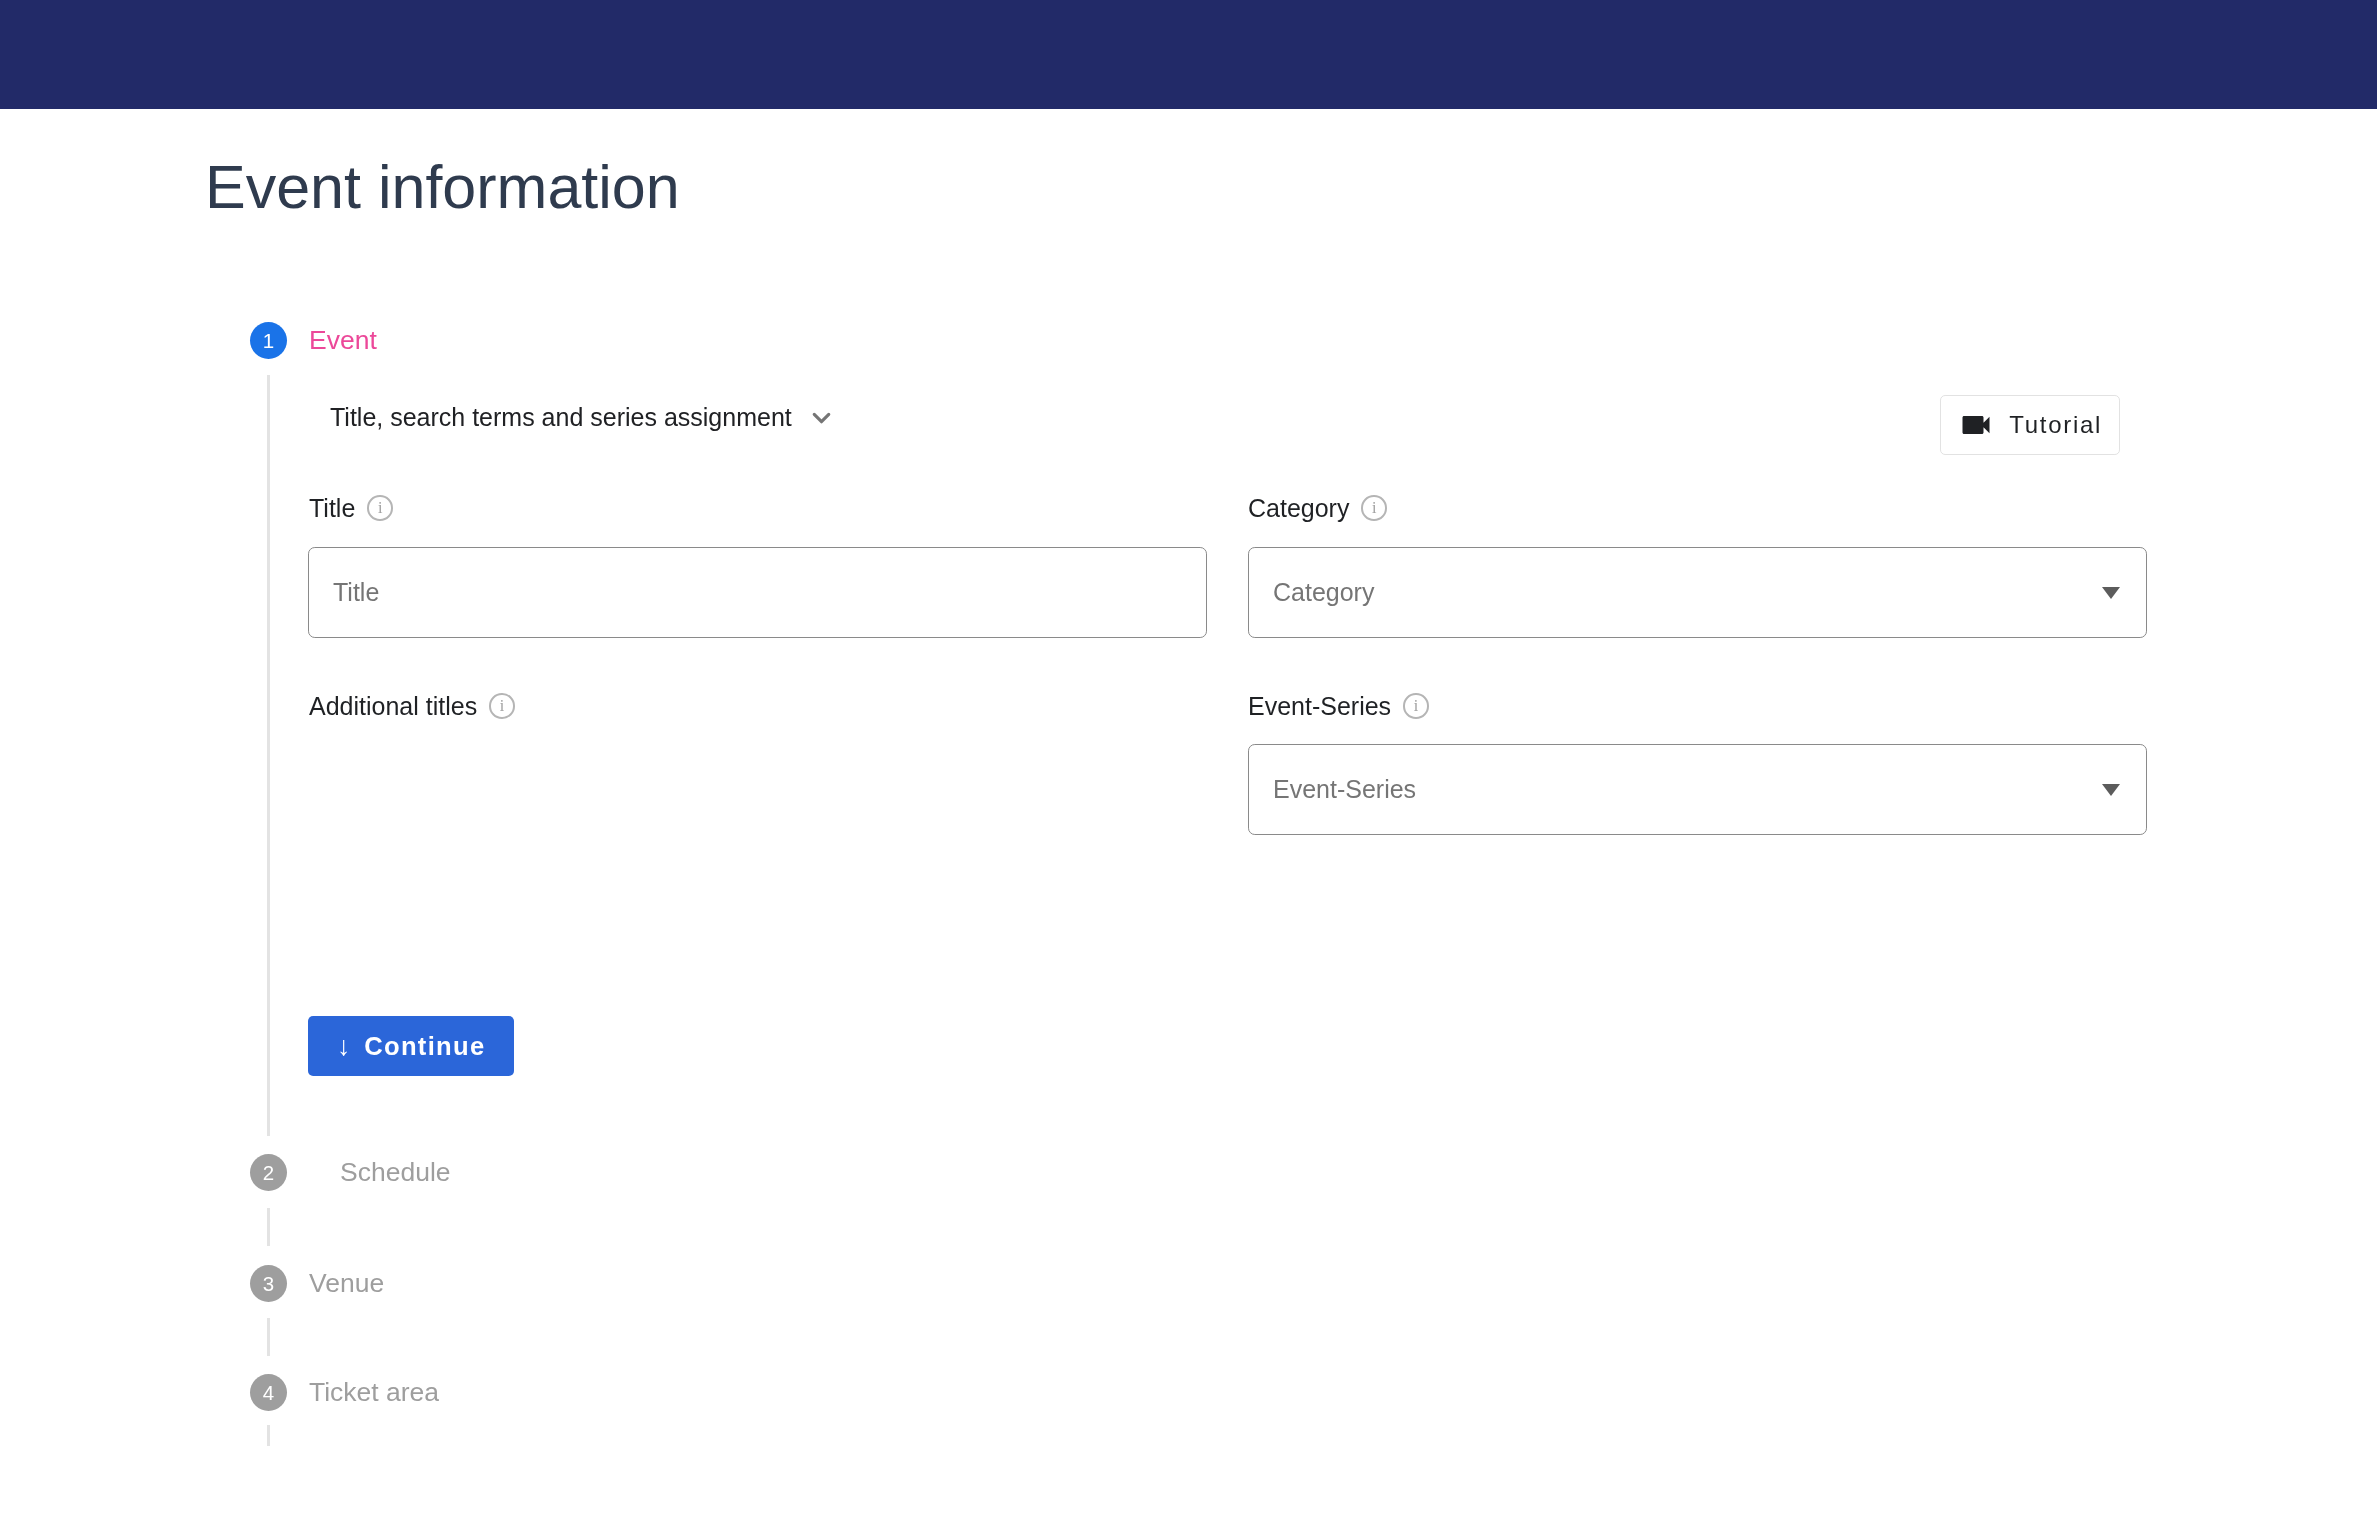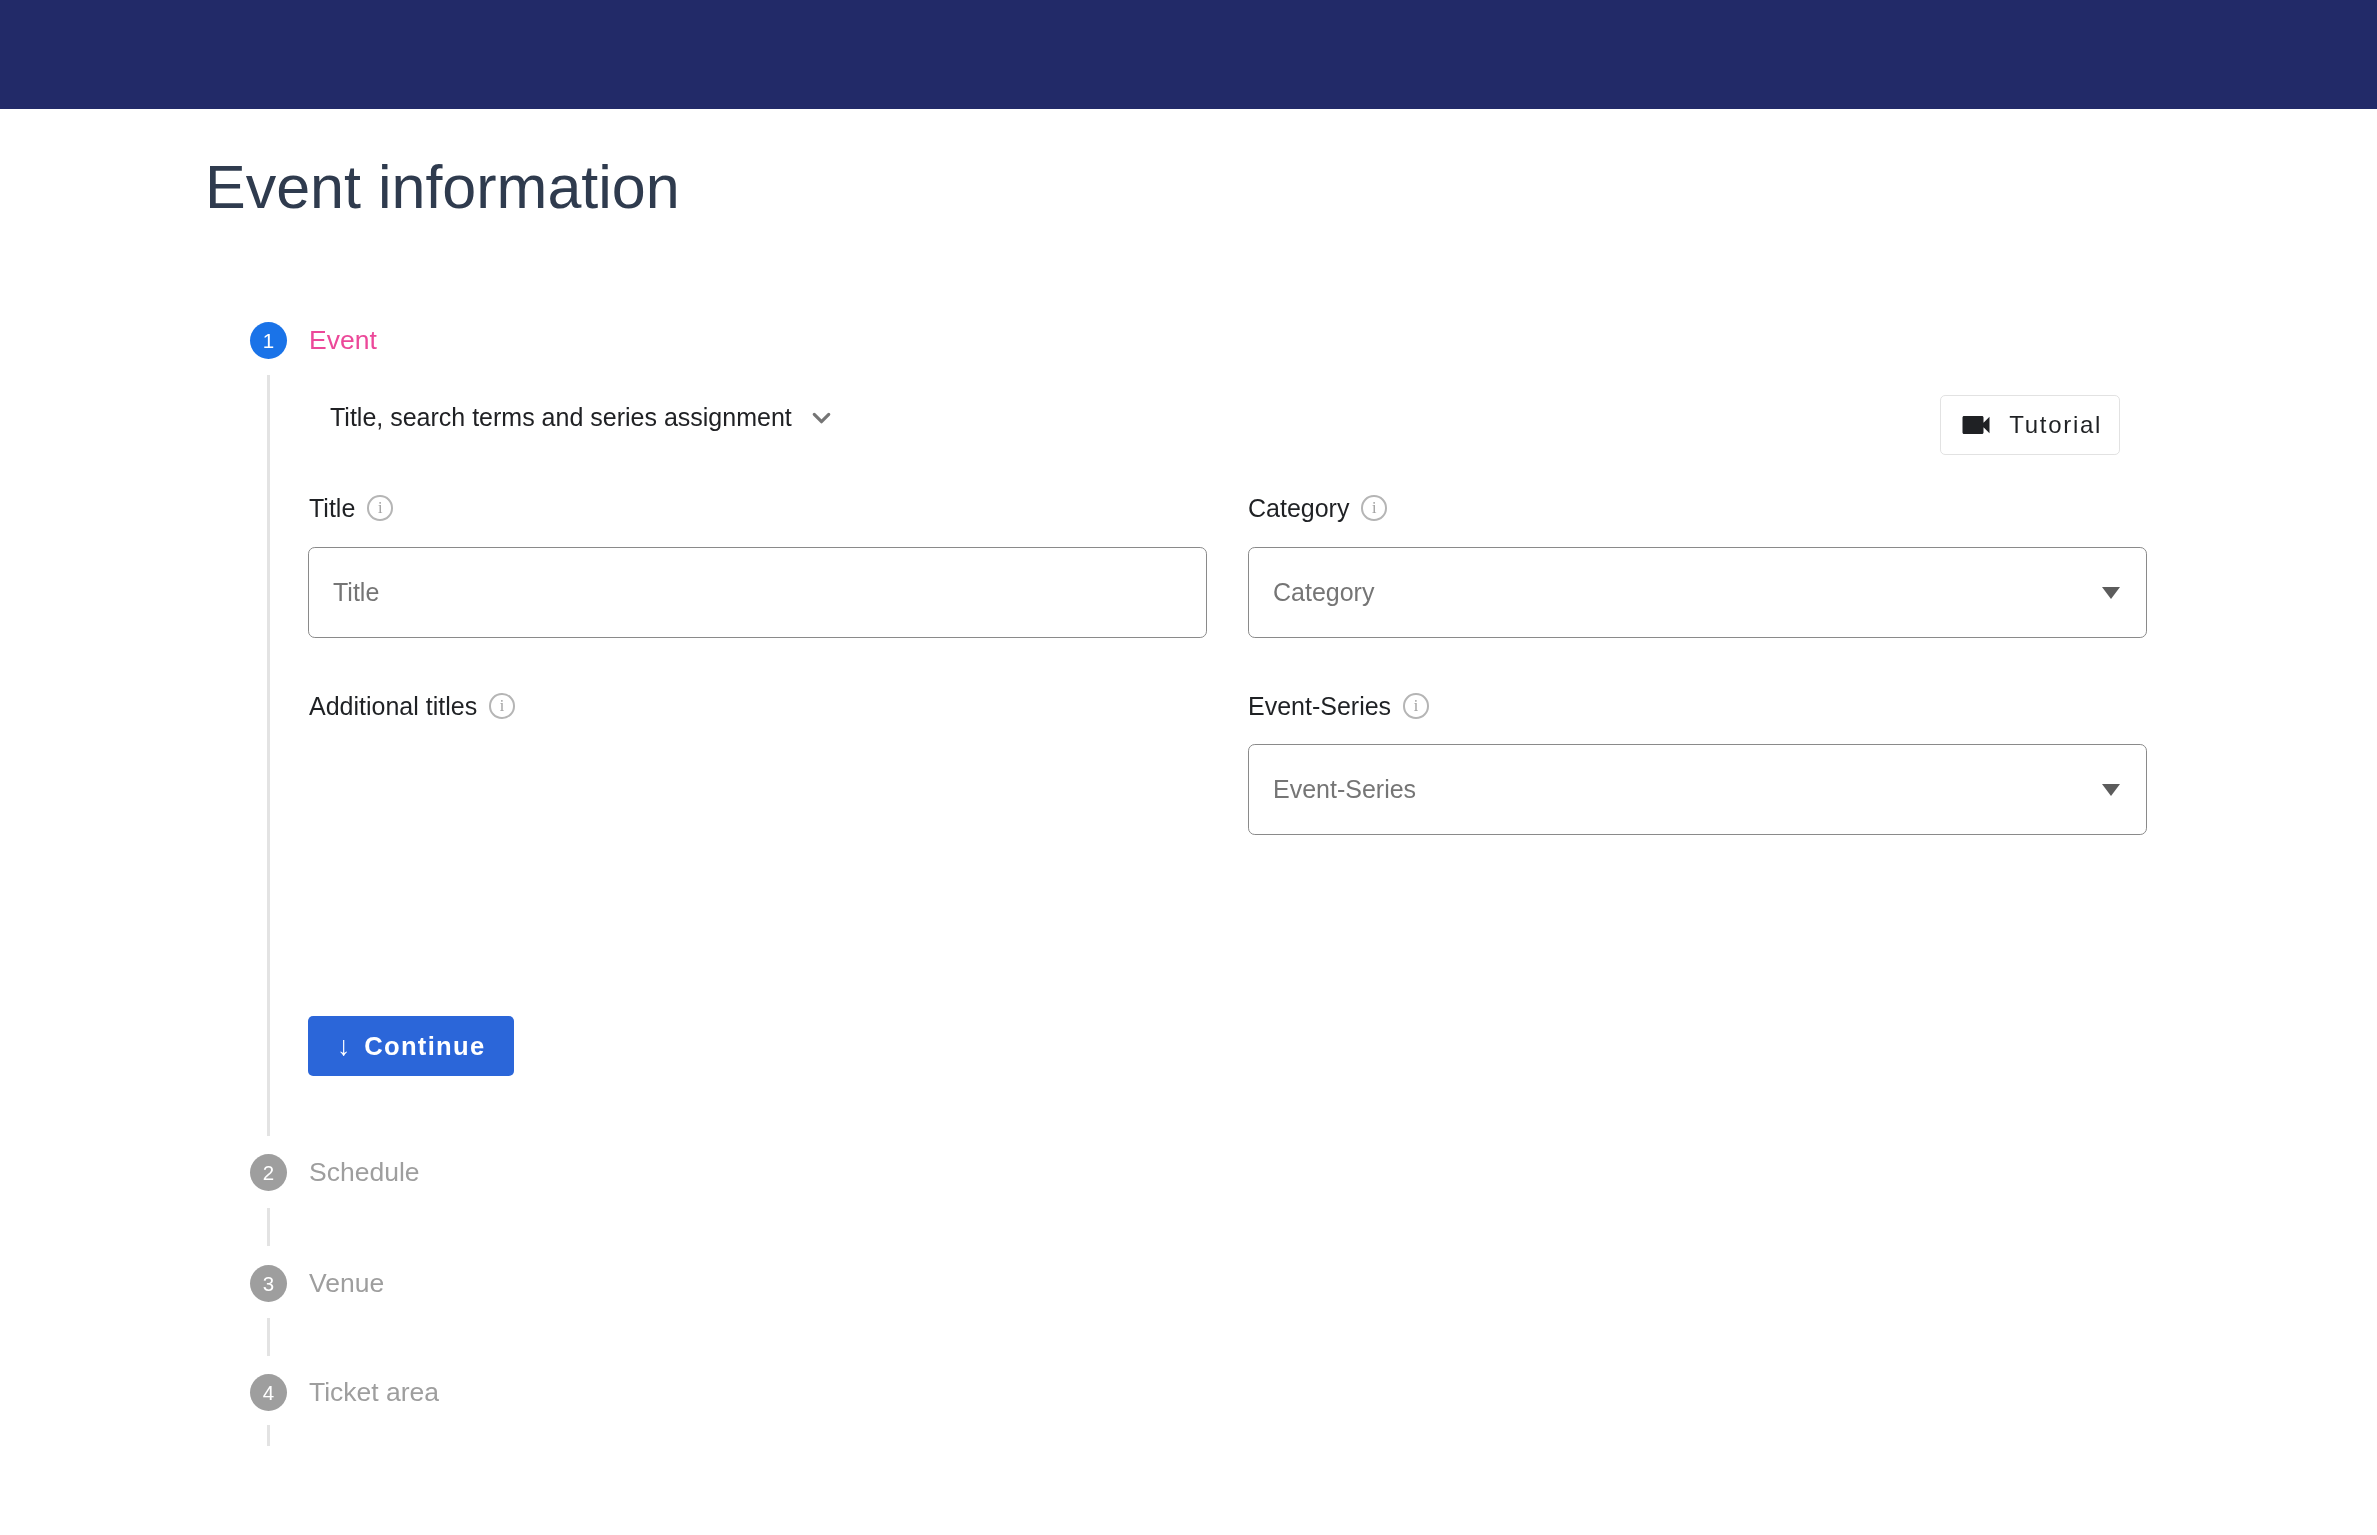--- a/index.html
+++ b/index.html
@@ -131,21 +131,21 @@
 
 
   <button class="continue-btn">
     <span class="arrow">↓</span>
     <span class="lbl">Continue</span>
   </button>
 
   <div class="step-circle inactive" style="left:250px; top:1154px;">
     <span>2</span>
   </div>
-  <div class="step-label inactive" style="top:1154px;">Schedule</div>
+  <div class="step-label inactive" style="top:1154px;margin-left:31px;">Schedule</div>
 
   <div class="step-circle inactive" style="left:250px; top:1265px;">
     <span>3</span>
   </div>
   <div class="step-label inactive" style="top:1265px;">Venue</div>
 
   <div class="step-circle inactive" style="left:250px; top:1374px;">
     <span>4</span>
   </div>
   <div class="step-label inactive" style="top:1374px;">Ticket area</div>

